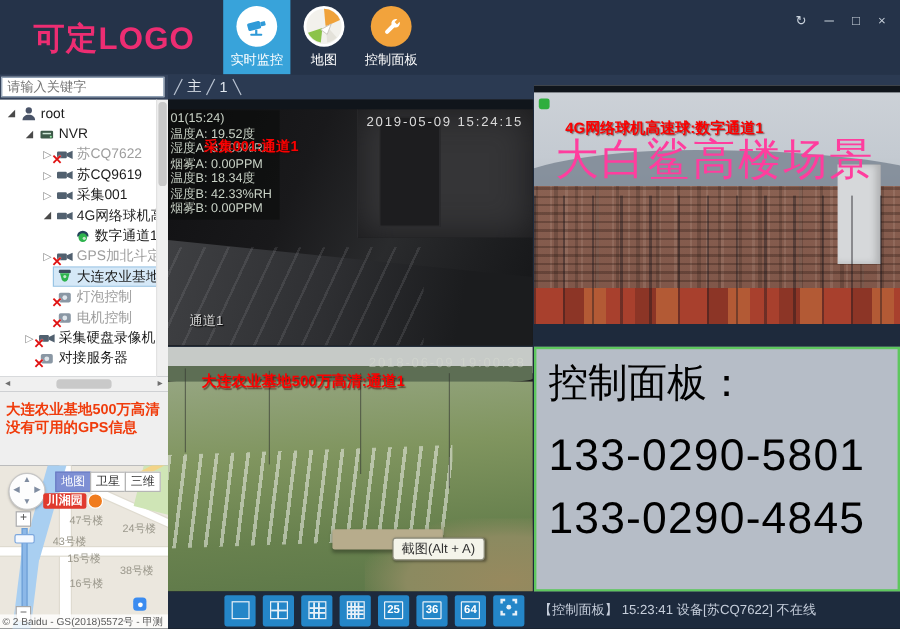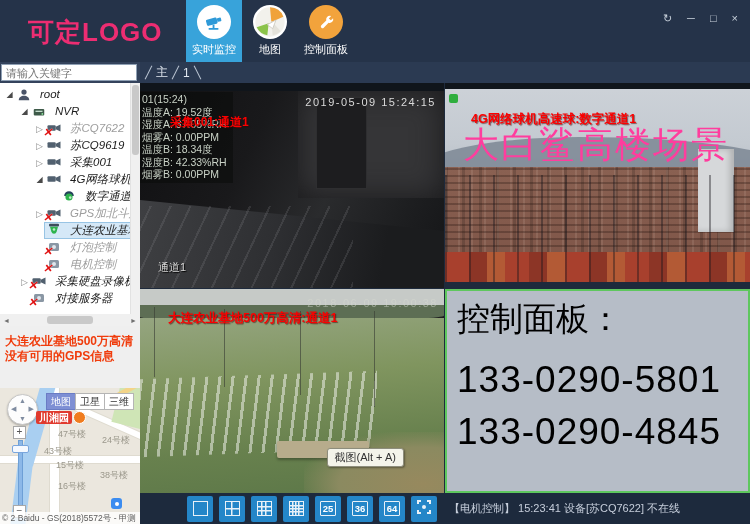--- a/index.html
+++ b/index.html
@@ -19,21 +19,21 @@
   .acct .aitem{display:flex;align-items:center;gap:4px;color:#dfe5ea;font-size:11px;cursor:pointer;}
   
   .search-row{position:absolute;left:0;top:62px;width:140px;height:21px;background:#34435c;padding-left:36px;}
   .search-row input{position:absolute;left:1px;top:2px;width:136px;height:17px;box-sizing:border-box;
       border:1px solid #8fa0b4;background:#fff;font-size:11px;padding:0 4px;color:#333;font-family:"Liberation Sans",sans-serif;}
   .tree{position:absolute;left:0;top:83px;width:130px;height:231px;background:#fff;overflow:hidden;padding-top:3px;box-sizing:border-box;}
   .trow{display:flex;align-items:center;height:17px;white-space:nowrap;cursor:pointer;}
   .arr{width:11px;flex:0 0 11px;font-size:8px;color:#4a4a4a;text-align:center;}
   .arr.c{color:#8a8a8a;font-size:9px;}
   .spacer{width:11px;flex:0 0 11px;}
-  .selwrap{display:flex;align-items:flex-start;gap:9px;padding:0 2px;font-style:italic;}
+  .selwrap{display:flex;align-items:center;gap:3px;padding:0 2px;}
   .sel .selwrap{background:#d5e8f7;outline:1px solid #98c4e4;}
   .ticon{position:relative;width:14px;height:14px;flex:0 0 14px;}
   .ticon svg{position:absolute;left:0;top:0;}
   .xmark{position:absolute;left:-4px;bottom:-4px;color:#e01212;font-size:11px;font-weight:bold;text-shadow:0 0 1px #fff;}
   .tlabel{font-size:11.5px;color:#1c1c1c;}
   .dim .tlabel{color:#9d9d9d;}
   .vscroll{position:absolute;left:130px;top:83px;width:10px;height:231px;background:#f0f0f0;border-left:1px solid #e2e2e2;box-sizing:border-box;}
   .vthumb{position:absolute;left:1px;top:2px;width:7px;height:70px;background:#c9c9c9;border-radius:3px;}
   .hscroll{position:absolute;left:0;top:314px;width:140px;height:12px;background:#f0f0f0;display:flex;align-items:center;justify-content:space-between;padding:0 3px;box-sizing:border-box;}
   .hscroll .harr{font-size:7px;color:#707070;}
@@ -67,21 +67,21 @@
   .attr{position:absolute;left:0;bottom:0;width:100%;height:12px;background:rgba(255,255,255,.78);
         font-size:8.5px;color:#5a5a5a;line-height:12px;padding-left:2px;white-space:nowrap;}
   
   .vtabbar{position:absolute;left:140px;top:62px;width:610px;height:21px;background:#2b3a52;display:flex;align-items:center;gap:7px;padding-left:8px;box-sizing:border-box;}
   .tsep{width:1px;height:15px;background:#b9c3d1;transform:rotate(27deg);}
   .tsep.b{transform:rotate(-27deg);}
   .vtab{font-size:12px;color:#e2e8f0;cursor:pointer;}
   
   .vp{position:absolute;overflow:hidden;background:#202020;}
   #vp-tl{left:140px;top:83px;width:304px;height:205px;}
-  #vp-tr{left:445px;top:83px;width:305px;height:199px;text-align:center;}
+  #vp-tr{left:445px;top:71px;width:305px;height:199px;text-align:center;}
   #vp-bl{left:140px;top:289px;width:304px;height:204px;}
   #vp-br{left:445px;top:289px;width:305px;height:204px;background:#b6bdc7;border:2px solid #5ec75e;box-sizing:border-box;}
   .letterbox{position:absolute;left:0;top:0;width:100%;height:8px;background:#10151b;z-index:3;}
   
   .tl-base{position:absolute;inset:0;background:linear-gradient(115deg,#101012 0%,#19191b 35%,#2a2b2d 60%,#1e1f21 80%,#141517 100%);}
   .tl-wall{position:absolute;left:52%;top:8px;width:48%;height:52%;background:#353537;box-shadow:inset 0 0 30px #1a1a1c;}
   .tl-door{position:absolute;left:58%;top:14px;width:16%;height:44%;background:#1d1d1f;border:1px solid #2e2e30;}
   .tl-floor{position:absolute;left:0;bottom:0;width:100%;height:58%;
       background:linear-gradient(100deg,#3f4043 0%,#2e2f32 45%,#1b1c1e 80%);
       clip-path:polygon(0 26%,100% 52%,100% 100%,0 100%);}
@@ -510,16 +510,16 @@
         </div>
         <div class="lbtn">
           <span><svg width="16" height="16" viewBox="0 0 16 16">
               <g stroke="#e8f1f8" stroke-width="2" fill="none">
                 <path d="M2 5V2h3M11 2h3v3M14 11v3h-3M5 14H2v-3"></path>
               </g>
               <circle cx="8" cy="8" r="2" fill="#e8f1f8"></circle>
             </svg></span>
         </div>
       </div>
-    <div class="status">【电机控制】 15:23:41  设备[苏CQ7622] 不在线</div>
+    <div class="status">【控制面板】 15:23:41  设备[苏CQ7622] 不在线</div>
   </div>
 
 </div>
 
 </body></html>

